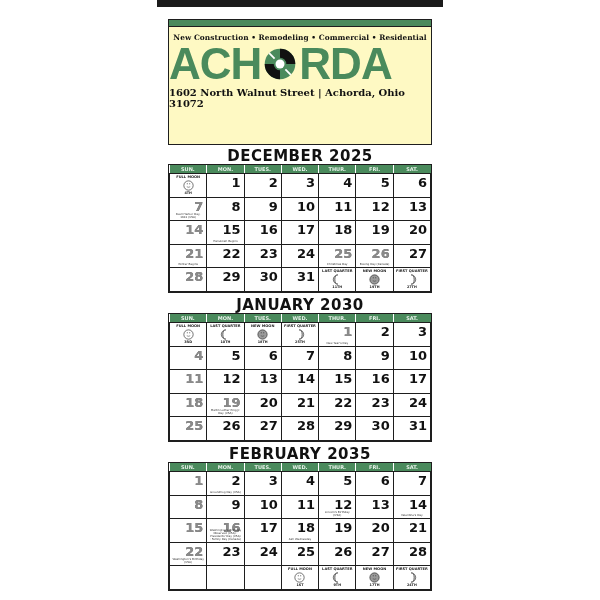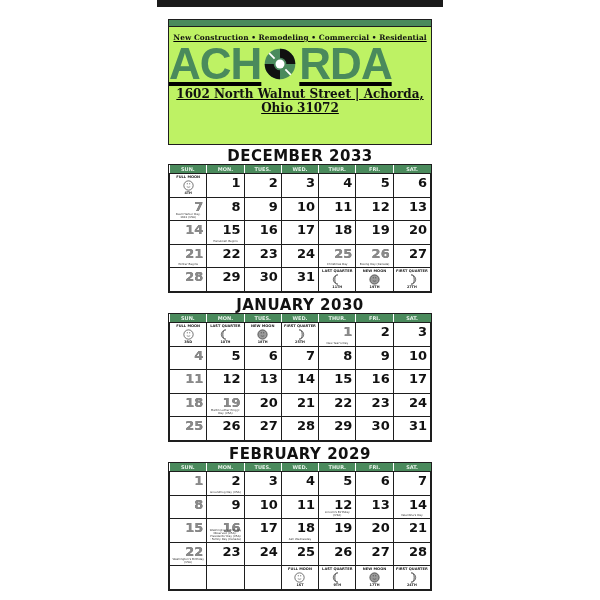--- a/index.html
+++ b/index.html
@@ -1,25 +1,25 @@
 <!DOCTYPE html>
 <html><head>
 <meta charset="utf-8">
 <style>
   html,body{margin:0;padding:0;background:#fff;}
   body{width:600px;height:600px;position:relative;overflow:hidden;font-family:"DejaVu Sans",sans-serif;}
   .topbar{position:absolute;left:157px;top:0;width:286px;height:7px;background:#1b1b1b;}
-  .header{position:absolute;left:168px;top:19px;width:262px;height:124px;border:1.5px solid #1e1e1e;background:#bef264;text-decoration:underline;}
+  .header{position:absolute;left:168px;top:19px;width:262px;height:124px;border:1.5px solid #1e1e1e;background:#fef9c3;}
   .header .stripe{height:6px;background:#4a8a5c;border-bottom:1.5px solid #1e1e1e;}
   .tagline{font-family:"DejaVu Serif",serif;font-weight:bold;font-size:7.4px;text-align:center;margin-top:6px;color:#111;letter-spacing:0.05px;}
   .logo{display:flex;justify-content:flex-start;align-items:center;margin-top:2px;height:40px;}
   .logo span{font-family:"Liberation Sans",sans-serif;font-weight:bold;font-size:44px;color:#4a8a5c;letter-spacing:-1px;line-height:40px;}
   .logo .knot{width:36px;height:36px;margin:0 1px;}
   .sub{font-family:"DejaVu Serif",serif;font-weight:bold;font-size:14px;text-align:center;color:#111;margin-top:-3px;line-height:16px;}
-  .addr{font-family:"DejaVu Serif",serif;font-weight:bold;font-size:12px;text-align:center;color:#111;margin-top:3px;}
+  .addr{font-family:"DejaVu Serif",serif;font-weight:bold;font-size:10px;color:#111;margin-top:3px;}
   .phone{font-family:"Liberation Sans",sans-serif;font-weight:bold;font-size:18px;text-align:center;color:#4a8a5c;margin-top:1px;line-height:20px;}
 
   .month-title{position:absolute;left:168px;width:264px;text-align:center;font-family:"DejaVu Sans",sans-serif;font-size:15px;font-weight:bold;color:#111;letter-spacing:0.5px;line-height:16px;}
   .cal{position:absolute;left:168px;width:262px;border:1.5px solid #1e1e1e;}
   .cal table{border-collapse:collapse;width:100%;table-layout:fixed;}
   .cal th{background:#4a8a5c;color:#e8f2ea;font-size:5px;font-weight:bold;height:8px;padding:0;border-right:1px solid #fff;border-bottom:1px solid #1e1e1e;}
   .cal th:last-child{border-right:none;}
   .cal td{border:1px solid #1e1e1e;height:22.5px;padding:0;position:relative;vertical-align:top;}
   .num{position:absolute;right:3px;top:2px;font-size:13px;font-weight:bold;color:#111;line-height:13px;}
   .num.hol{color:#8a8a8a;text-shadow:0 0 0.5px #555;}
@@ -45,21 +45,21 @@
       <path d="M20 37 A17 17 0 0 1 3 20 L13 20 A7 7 0 0 0 20 27 Z" fill="#111"></path>
       <circle cx="20" cy="20" r="5" fill="#fff"></circle>
       <path d="M8 8 L14 14" stroke="#fff" stroke-width="2"></path>
       <path d="M32 32 L26 26" stroke="#fff" stroke-width="2"></path>
     </svg>
     <span>RDA</span>
   </div>
   <div class="addr">1602 North Walnut Street  |  Achorda, Ohio 31072</div>
 </div>
 
-<div class="month-title" style="top:148px">DECEMBER 2033</div>
+<div class="month-title" style="top:148px">DECEMBER 2025</div>
 <div class="cal" id="cal0" style="top:164px">
     <table>
       <thead>
         <tr>
           <th>SUN.</th>
           <th>MON.</th>
           <th>TUES.</th>
           <th>WED.</th>
           <th>THUR.</th>
           <th>FRI.</th>
@@ -380,21 +380,21 @@
             <span class="num">30</span>
           </td>
           <td>
             <span class="num">31</span>
           </td>
         </tr>
       </tbody>
     </table>
   </div>
 
-<div class="month-title" style="top:446px">FEBRUARY 2029</div>
+<div class="month-title" style="top:446px">FEBRUARY 2035</div>
 <div class="cal" id="cal2" style="top:462px">
     <table>
       <thead>
         <tr>
           <th>SUN.</th>
           <th>MON.</th>
           <th>TUES.</th>
           <th>WED.</th>
           <th>THUR.</th>
           <th>FRI.</th>

